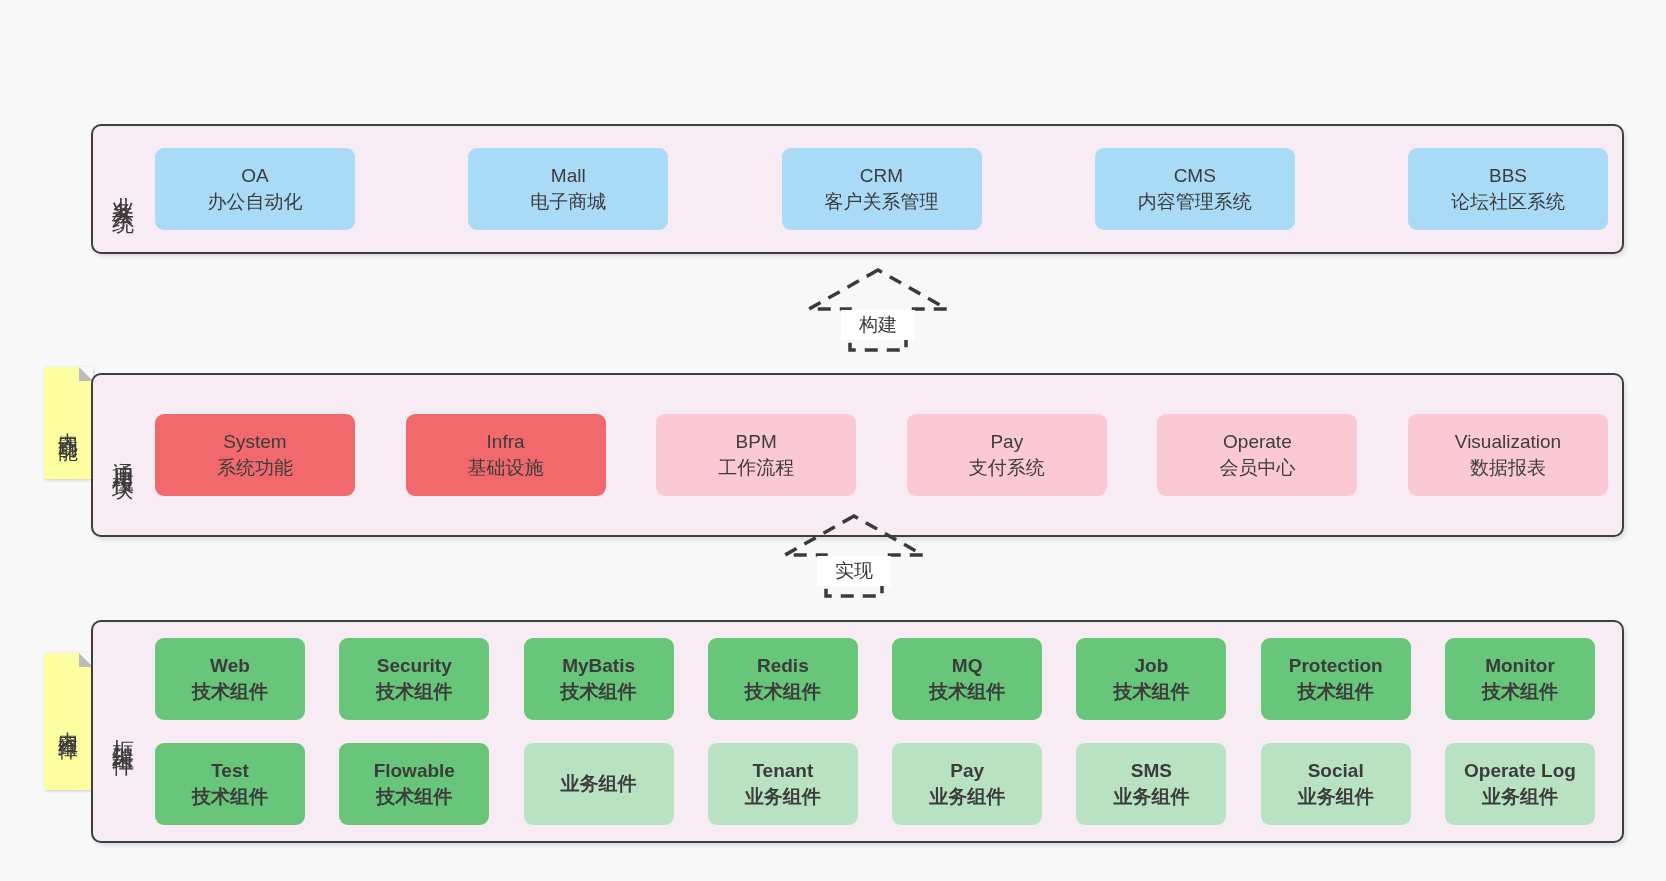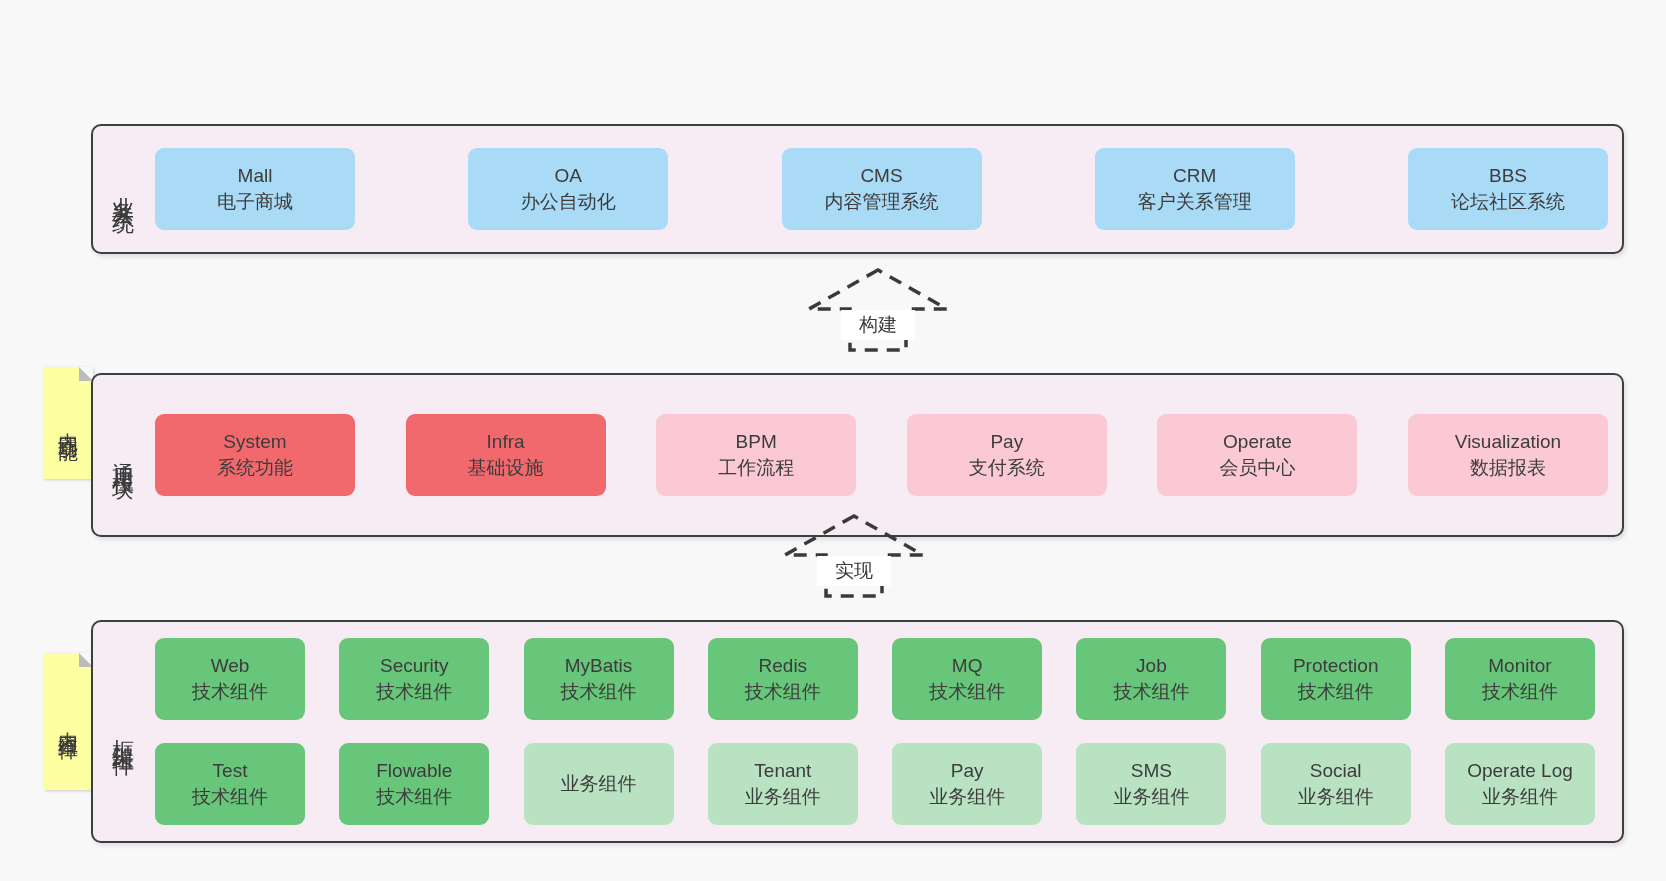--- a/index.html
+++ b/index.html
@@ -46,21 +46,21 @@
   .row-narrow{margin-right:13px;}
 
   
   .box{
     height:82px;border-radius:9px;
     display:flex;flex-direction:column;align-items:center;justify-content:center;
     text-align:center;font-size:19px;line-height:26px;color:var(--text);
     padding:0 6px;
   }
   .w200{width:200px;}
-  .w150{width:150px;}
+  .w150{width:150px;font-weight:bold;}
   .c-blue{background:var(--blue);}
   .c-red{background:var(--red);}
   .c-pink{background:var(--pink);text-align:center;}
   .c-green{background:var(--green);}
   .c-green-light{background:var(--green-light);}
 
   
   .note{
     position:absolute;left:44px;width:49px;
     background:var(--note-bg);
@@ -94,34 +94,34 @@
 </head>
 <body>
 
 <div class="canvas">
 
   <section class="layer layer-1">
     <div class="v-label">业务系统</div>
     <div class="rows">
       <div class="row">
         <div class="box w200 c-blue">
+          <span>OA</span>
+          <span>办公自动化</span>
+        </div>
+        <div class="box w200 c-blue">
           <span>Mall</span>
           <span>电子商城</span>
         </div>
         <div class="box w200 c-blue">
-          <span>OA</span>
-          <span>办公自动化</span>
+          <span>CRM</span>
+          <span>客户关系管理</span>
         </div>
         <div class="box w200 c-blue">
           <span>CMS</span>
           <span>内容管理系统</span>
-        </div>
-        <div class="box w200 c-blue">
-          <span>CRM</span>
-          <span>客户关系管理</span>
         </div>
         <div class="box w200 c-blue">
           <span>BBS</span>
           <span>论坛社区系统</span>
         </div>
       </div>
     </div>
   </section>
 
   <div class="arrow arrow-1">

